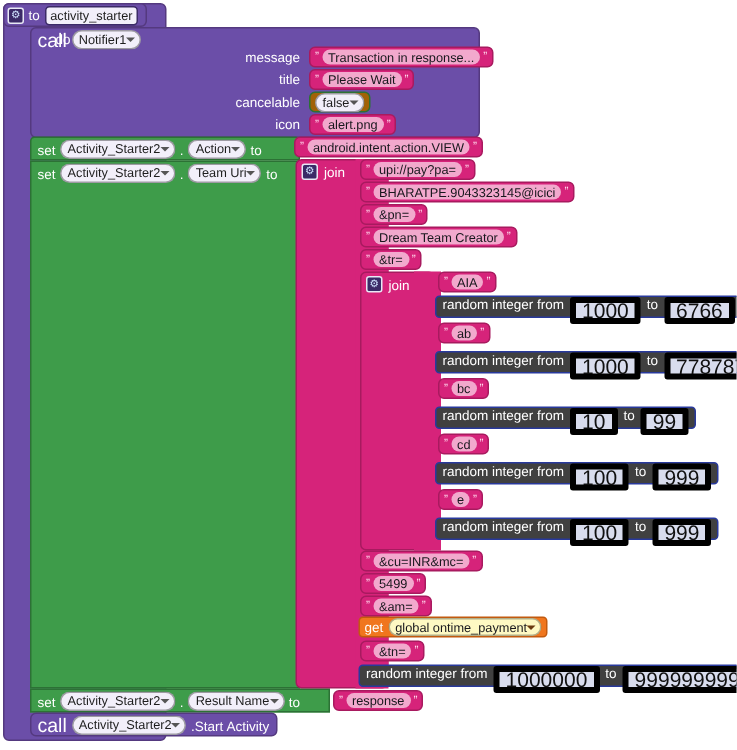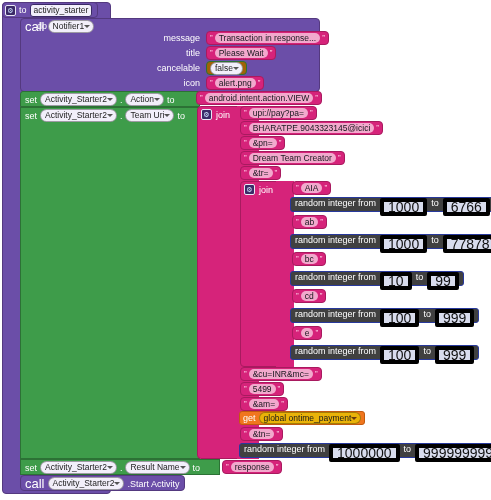--- a/index.html
+++ b/index.html
@@ -69,21 +69,21 @@
     text-align:center;
   }
 
   
   .getblk{
     background:#f0761e;border:1px solid #c25a0f;border-radius:3px;
     display:flex;align-items:center;gap:3px;padding:0 3px;height:14px;
   }
   .get-word{font-size:9px;color:#fff;}
   .getdd{
-    background:#eab308;color:#17171c;border:1px solid rgba(0,0,0,.3);border-radius:7px;
+    background:#fef9c3;color:#17171c;border:1px solid rgba(0,0,0,.3);border-radius:7px;
     padding:0 9px 0 4px;line-height:10px;height:10px;display:inline-block;white-space:nowrap;
     position:relative;font-size:8.5px;
   }
   .getdd::after{
     content:"";position:absolute;right:3px;top:4px;
     border-left:3px solid transparent;border-right:3px solid transparent;border-top:3px solid #6a3a10;
   }
   .rowlabel{font-size:9px;color:#ffffff;text-align:right;white-space:nowrap;}
   .callword{font-size:13px;color:#ffffff;}
   .dotword{font-size:9px;color:#ffffff;}

